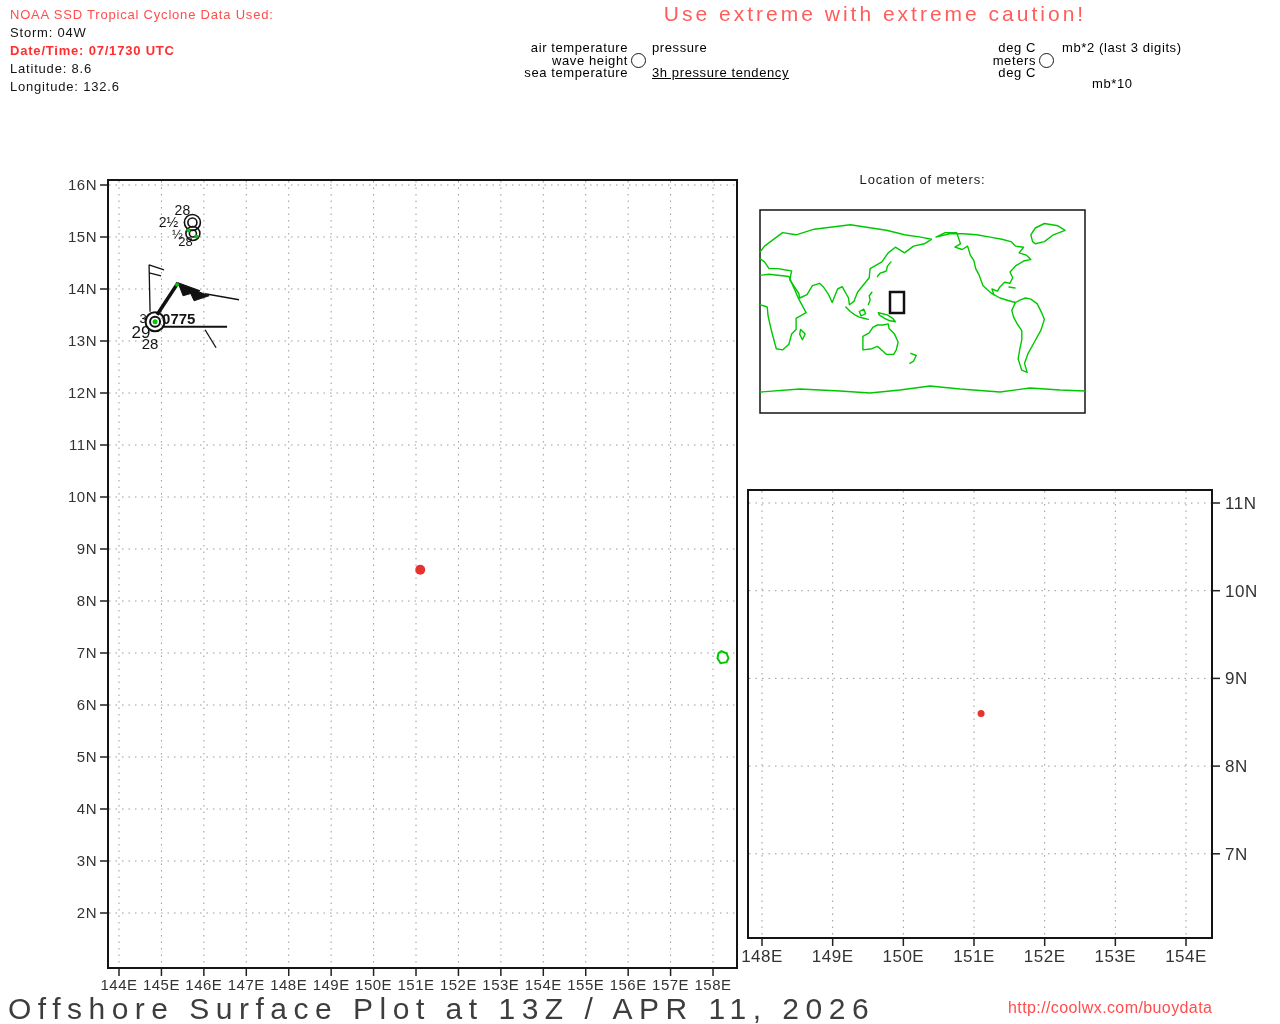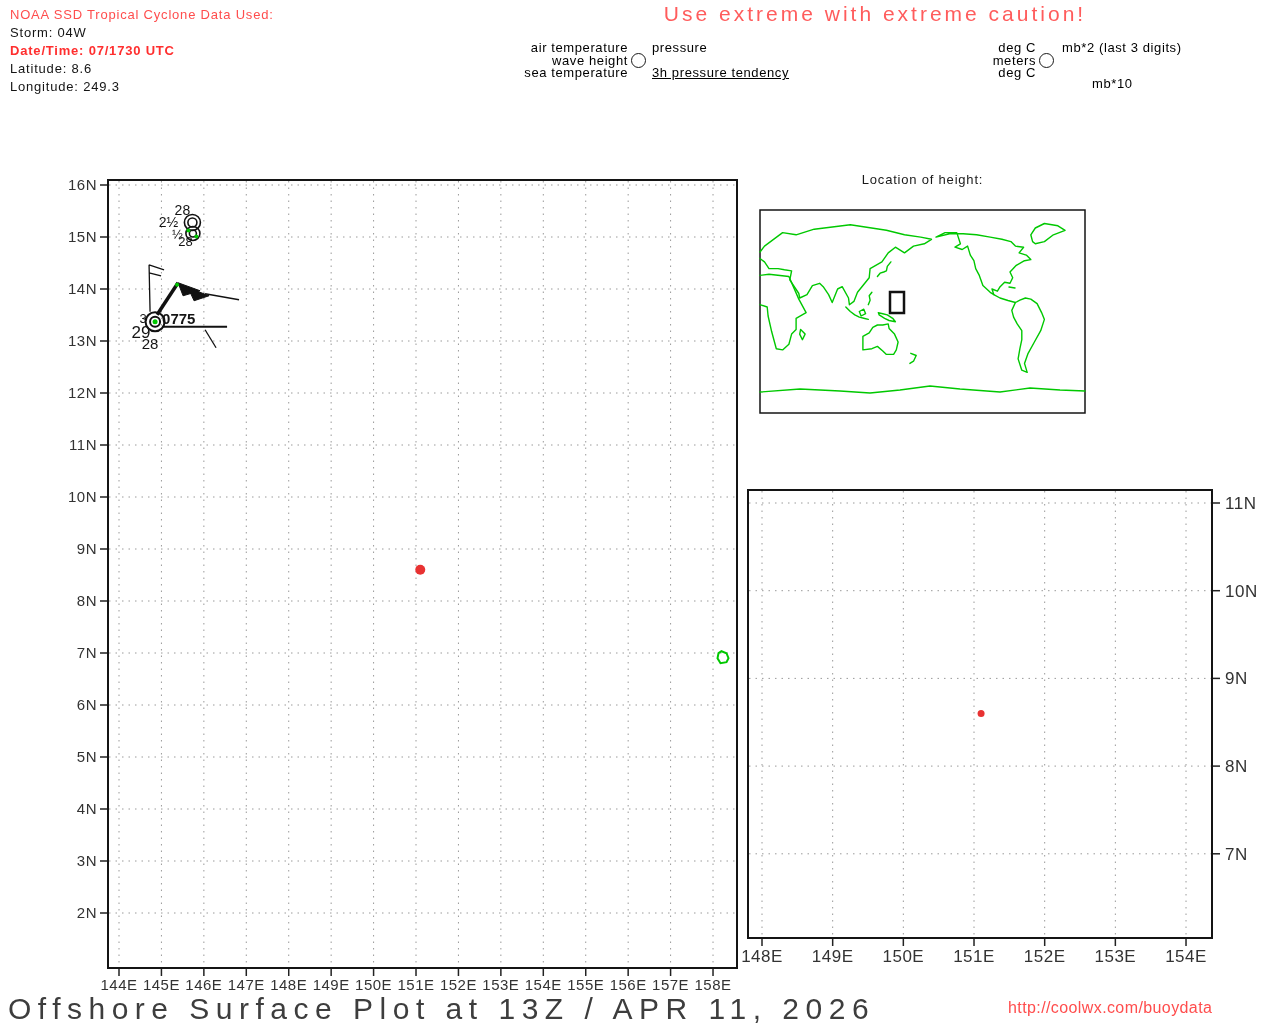--- a/index.html
+++ b/index.html
@@ -45,41 +45,41 @@
 </head>
 <body>
 
 <div id="page">
 
   <div class="abs hdr" style="left:10px;top:6px;">
     <div class="red">NOAA SSD Tropical Cyclone Data Used:</div>
     <div>Storm: 04W</div>
     <div class="redbold">Date/Time: 07/1730 UTC</div>
     <div>Latitude: 8.6</div>
-    <div>Longitude: 249.3</div>
+    <div>Longitude: 132.6</div>
   </div>
 
   <div class="abs caution" style="left:555px;top:2px;">Use extreme with extreme caution!</div>
 
   <div class="abs lg lg-r" style="left:478px;top:40px;">air temperature</div>
   <div class="abs lg lg-r" style="left:478px;top:53px;">wave height</div>
   <div class="abs lg lg-r" style="left:478px;top:65px;">sea temperature</div>
   <span class="abs lgcircle" style="left:631px;top:53px;"></span>
   <div class="abs lg" style="left:652px;top:40px;">pressure</div>
   <div class="abs lg" style="left:652px;top:65px;text-decoration:underline;">3h pressure tendency</div>
 
   <div class="abs lg lg-r" style="left:886px;top:40px;">deg C</div>
   <div class="abs lg lg-r" style="left:886px;top:53px;">meters</div>
   <div class="abs lg lg-r" style="left:886px;top:65px;">deg C</div>
   <span class="abs lgcircle" style="left:1039px;top:53px;"></span>
   <div class="abs lg" style="left:1062px;top:40px;">mb*2 (last 3 digits)</div>
   <div class="abs lg" style="left:1062px;top:76px;margin-left:30px;">mb*10</div>
 
 
-  <div class="abs maptitle" style="left:760px;top:172px;">Location of height:</div>
+  <div class="abs maptitle" style="left:760px;top:172px;">Location of meters:</div>
 
   <div class="abs ftitle" style="left:8px;top:992px;">Offshore Surface Plot at 13Z / APR 11, 2026</div>
   <div class="abs furl" style="left:1008px;top:999px;">http://coolwx.com/buoydata</div>
 
   <svg class="abs" style="left:0;top:0;" width="1280" height="1024">
 
     <g>
         <line x1="119" y1="181" x2="119" y2="967" class="grid"></line>
         <line x1="119" y1="968" x2="119" y2="976" class="tick"></line>
         <text x="119" y="990" class="tlbl" text-anchor="middle" font-size="15">144E</text>

